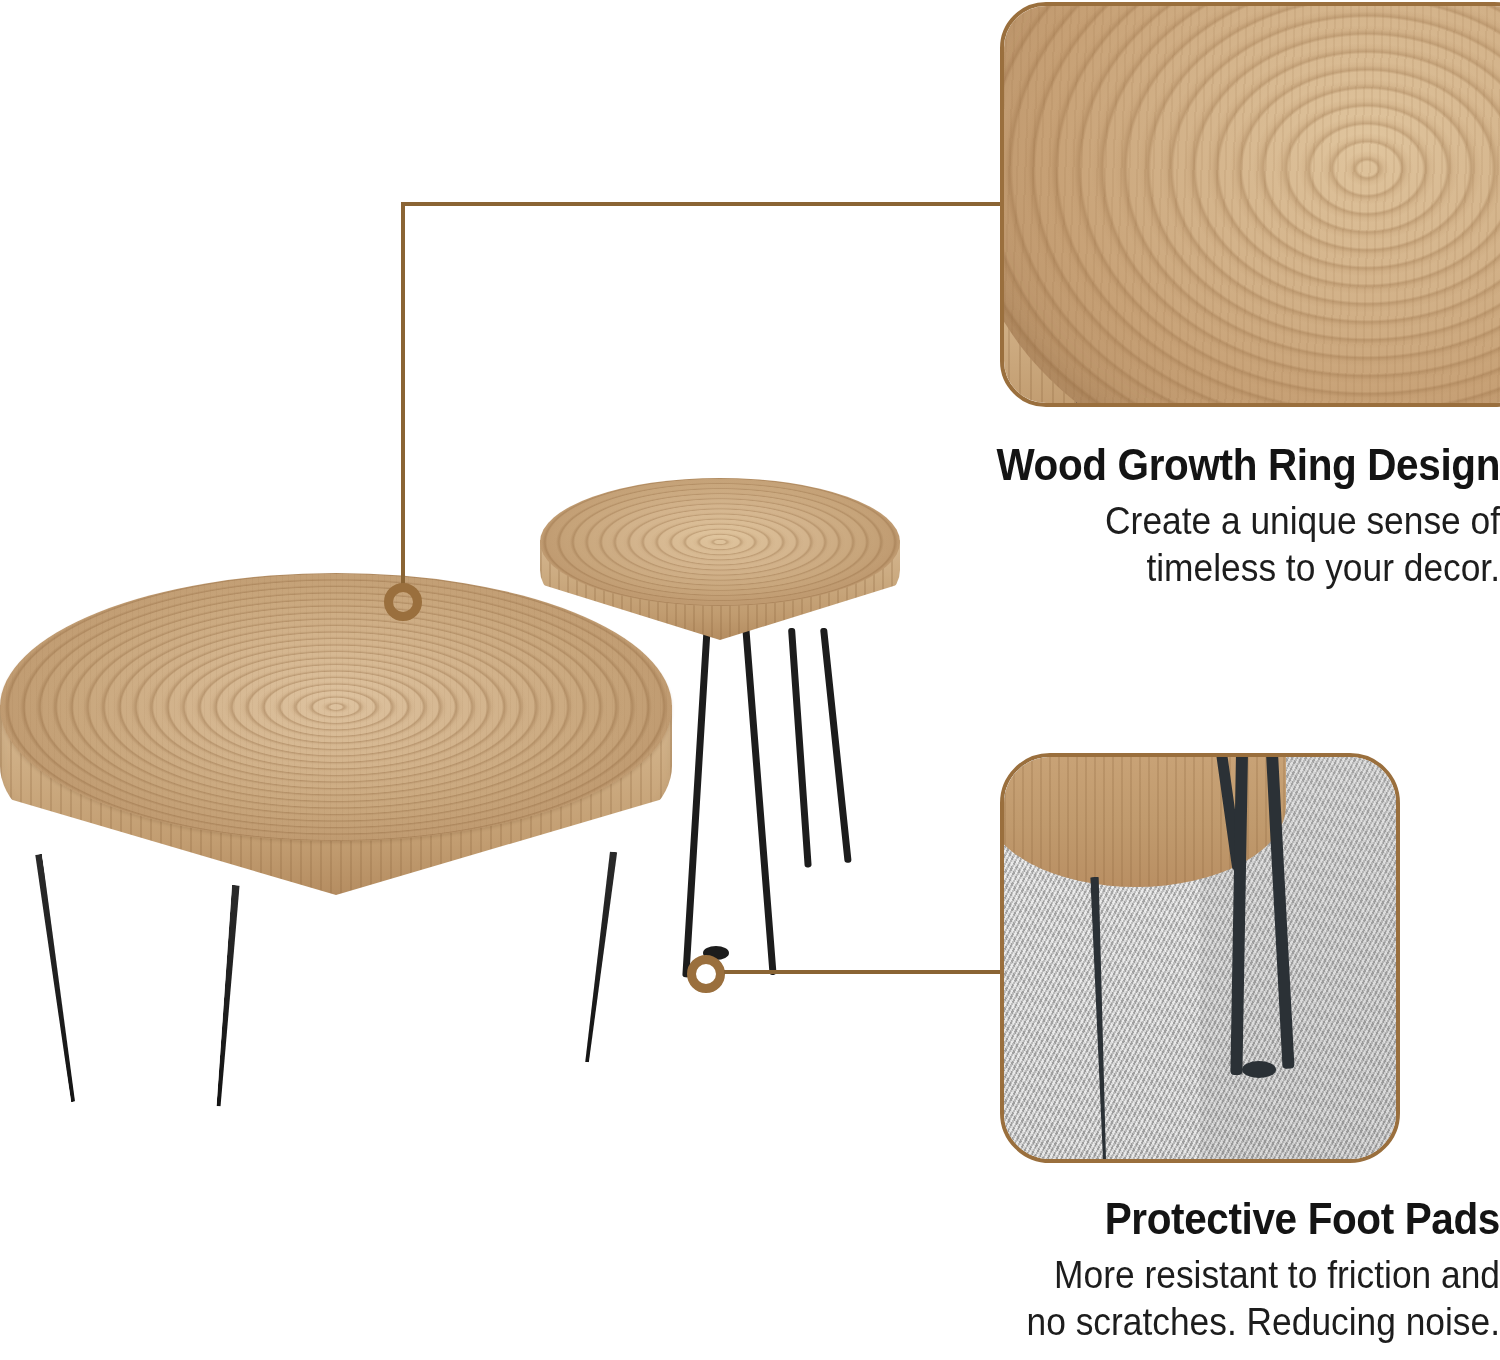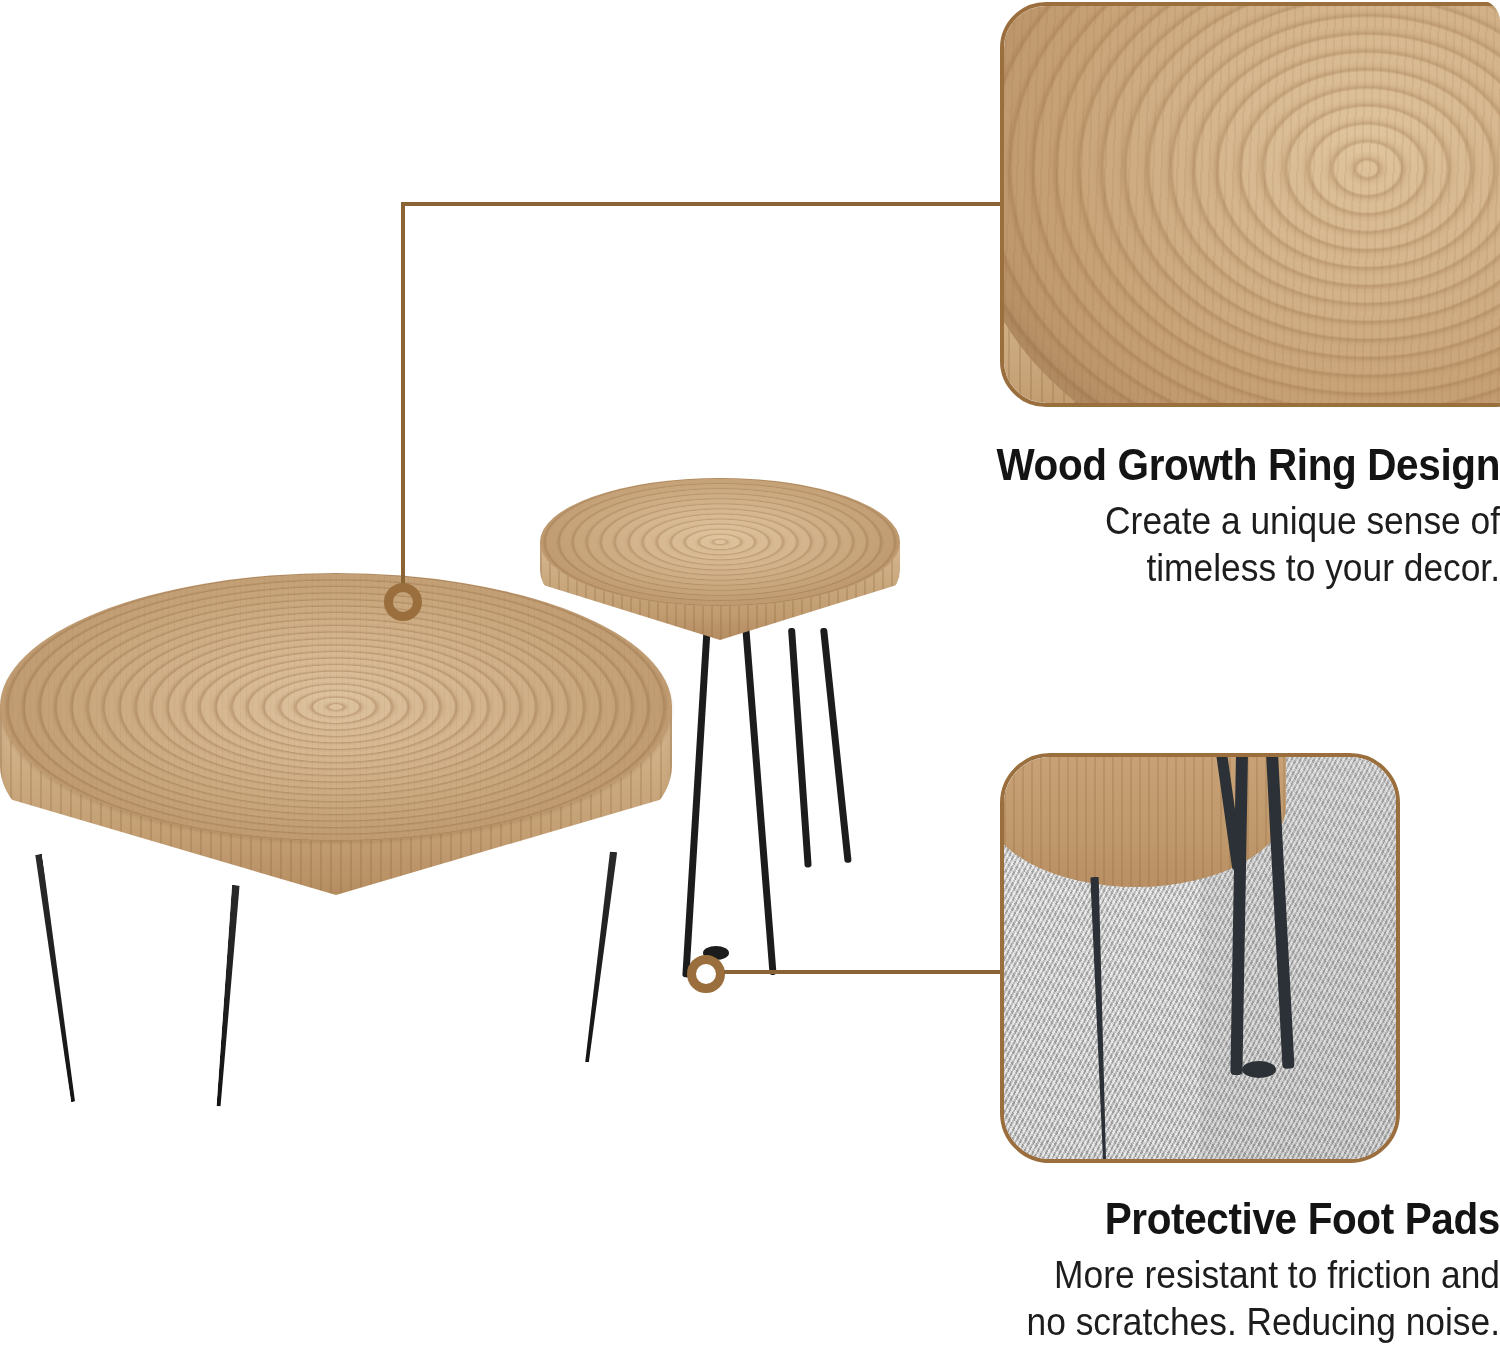--- a/index.html
+++ b/index.html
@@ -8,21 +8,20 @@
     padding: 0;
     background: #ffffff;
   }
   #page {
     position: relative;
     width: 1500px;
     height: 1360px;
     background: #ffffff;
     overflow: hidden;
     font-family: "Liberation Sans", "DejaVu Sans", sans-serif;
-    border-radius: 21px;
   }
 
   
   .connector-line {
     position: absolute;
     background: #8a6434;
     pointer-events: none;
   }
   .connector-h { height: 4px; }
   .connector-v { width: 4px; }

